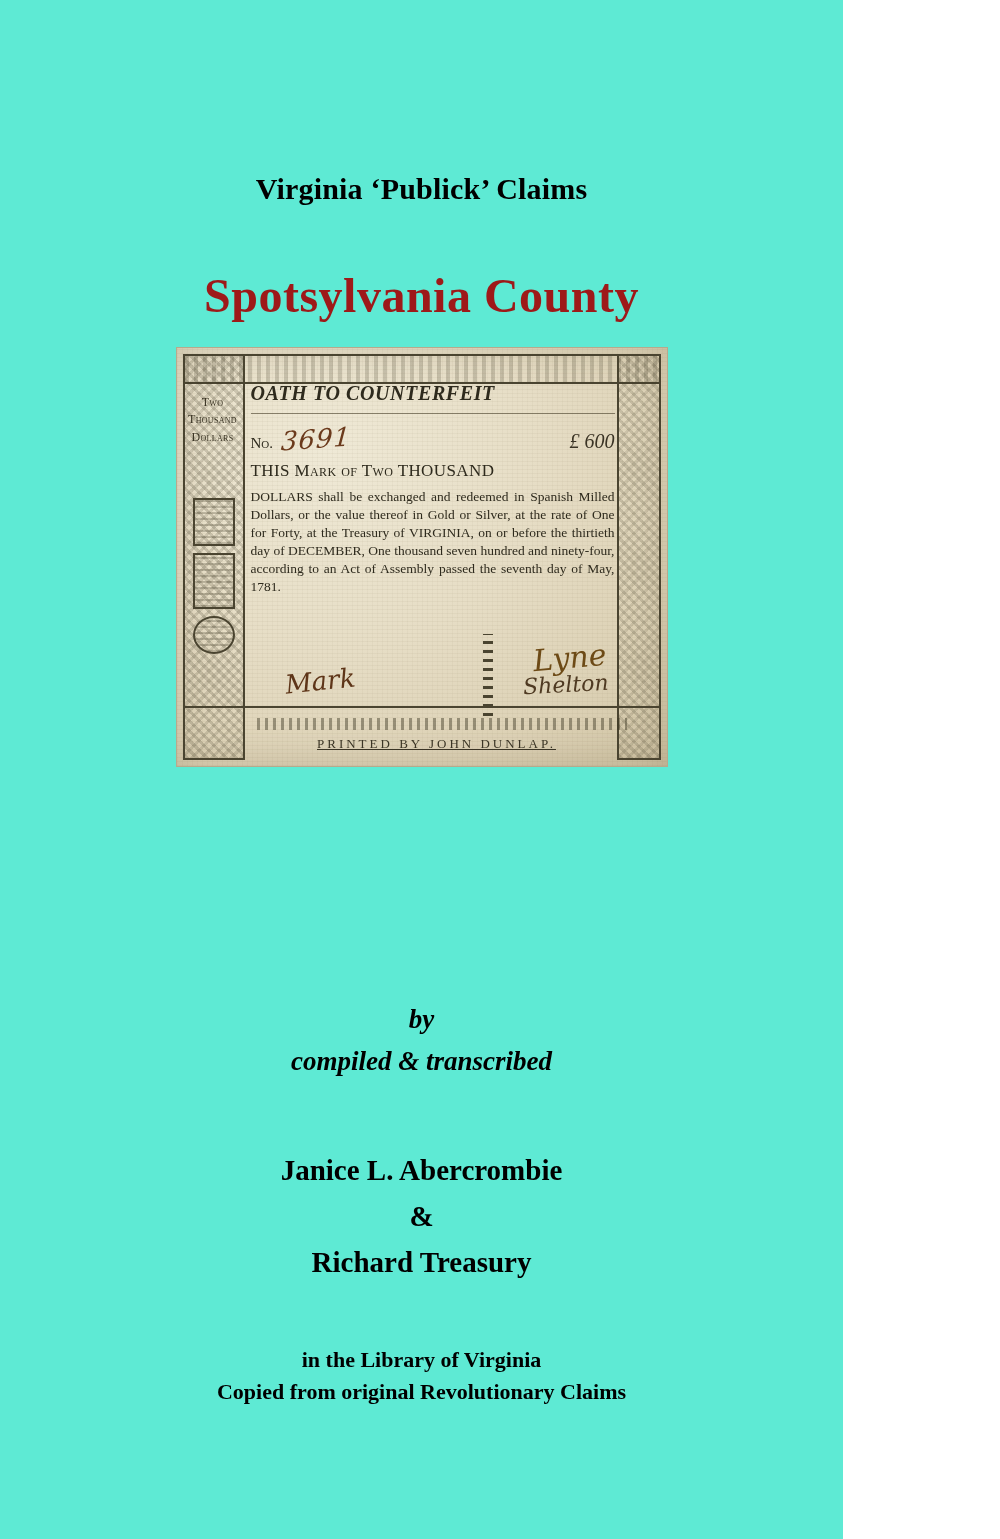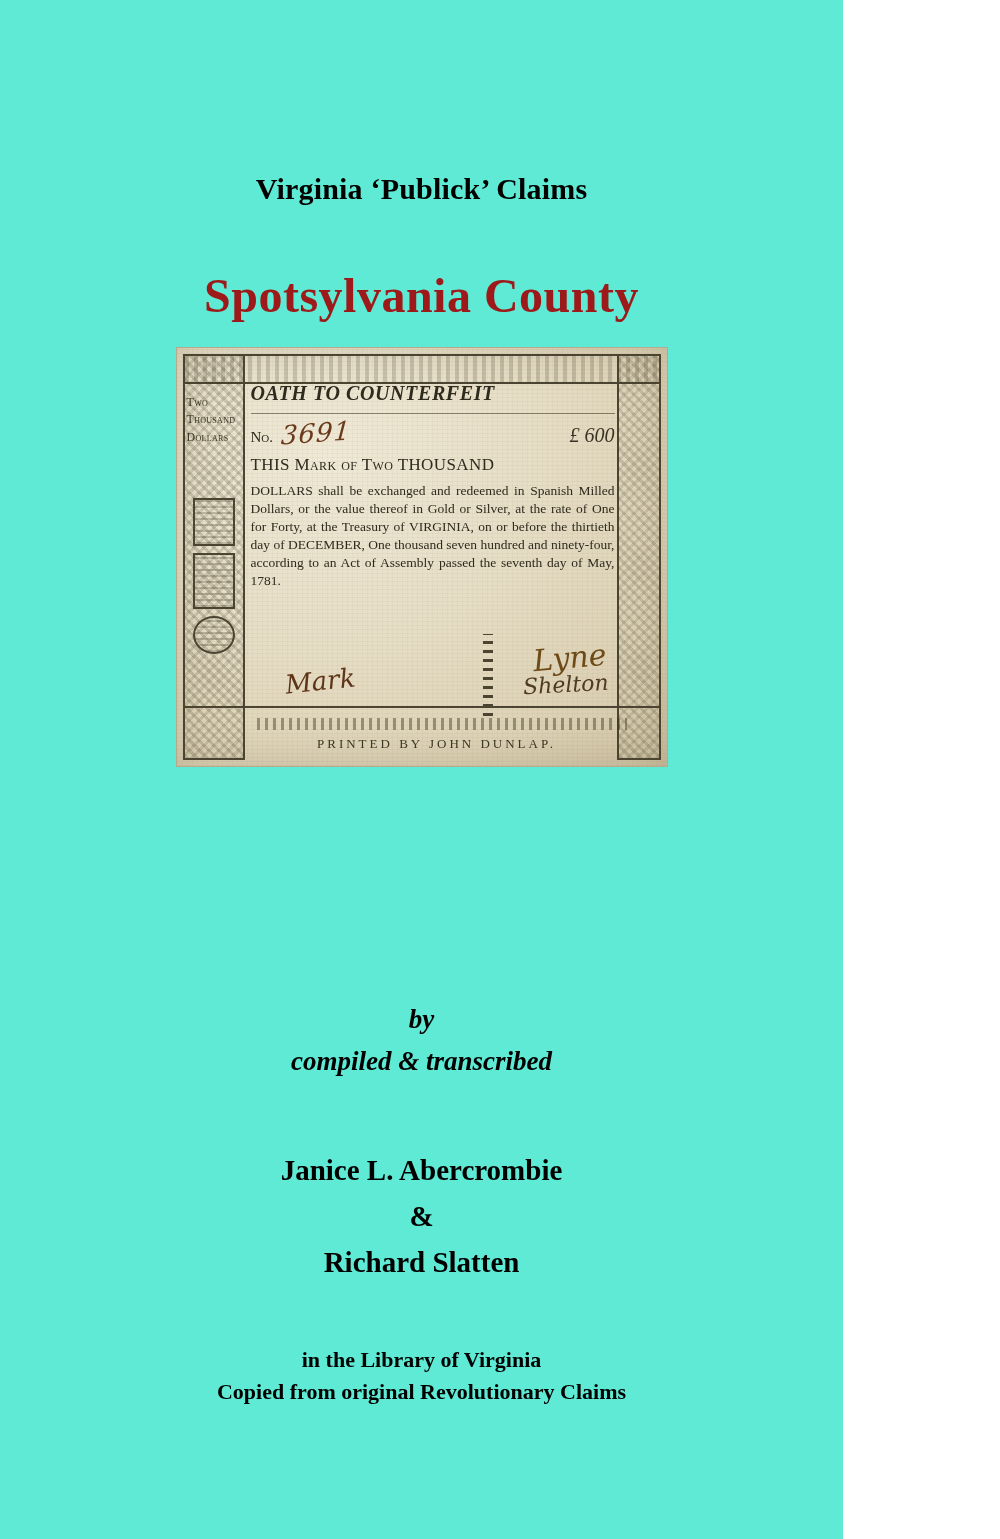--- a/index.html
+++ b/index.html
@@ -99,20 +99,21 @@
   }
   .note .side-text {
     position: absolute;
     left: 10px;
     top: 46px;
     width: 52px;
     font-family: "Liberation Serif", serif;
     font-size: 12px;
     line-height: 1.45;
     color: #3b3525;
+    text-align: center;
     font-variant: small-caps;
     letter-spacing: 0.3px;
   }
   .note .sq-ornament {
     position: absolute;
     left: 16px;
     width: 38px;
     height: 44px;
     border: 2px solid #4a4430;
     background:
@@ -134,21 +135,21 @@
     font-size: 20px;
     font-weight: bold;
     letter-spacing: 0.6px;
     font-style: italic;
     font-variant: small-caps;
     white-space: nowrap;
     border-bottom: 1px solid rgba(70,62,40,0.6);
     padding-bottom: 8px;
   }
   .note .numline {
-    margin-top: 4px;
+    margin-top: 10px;
     display: flex;
     align-items: baseline;
     gap: 8px;
     font-size: 15px;
     font-variant: small-caps;
   }
   .note .serial {
     font-family: "DejaVu Serif", serif;
     font-style: italic;
     font-size: 26px;
@@ -205,20 +206,21 @@
   }
   .note .imprint {
     position: absolute;
     left: 80px; right: 50px;
     bottom: 14px;
     text-align: center;
     font-size: 13px;
     font-variant: small-caps;
     letter-spacing: 3px;
     color: #3b3525;
+    text-decoration: underline;
   }
   .note .imprint-orn {
     position: absolute;
     left: 80px; right: 40px;
     bottom: 36px;
     height: 12px;
     background: repeating-linear-gradient(90deg, rgba(60,55,35,0.45) 0 3px, transparent 3px 8px);
   }
 
   
@@ -297,21 +299,21 @@
     </div>
   </div>
 
   <div class="credits">
     <div class="compiled">by</div>
     <div class="compiled">compiled &amp; transcribed</div>
 
     <div class="authors">
       <div>Janice L. Abercrombie</div>
       <div>&amp;</div>
-      <div>Richard Slatten</div>
+      <div>Richard Treasury</div>
     </div>
 
     <div class="source">
       <div>in the Library of Virginia</div>
       <div>Copied from original Revolutionary Claims</div>
     </div>
   </div>
 
 </div>
 

